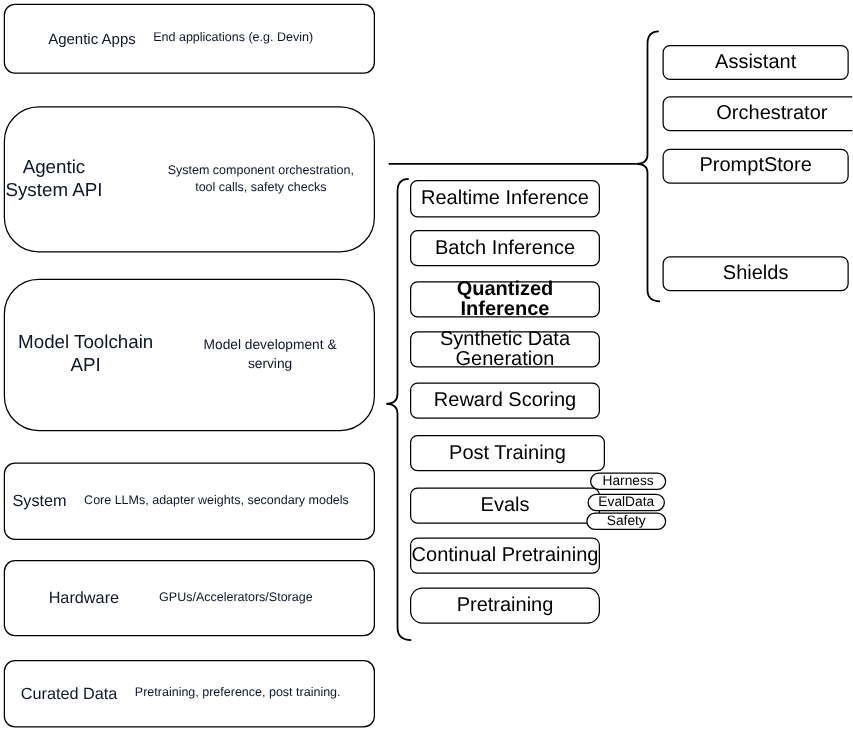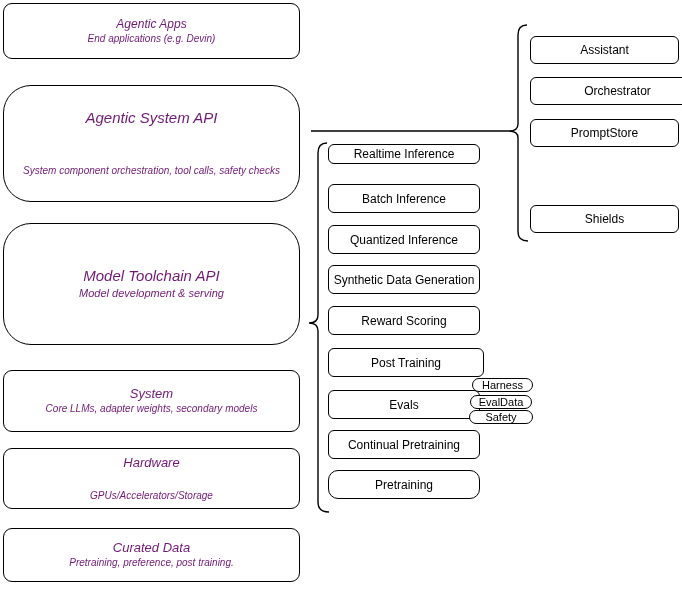--- a/index.html
+++ b/index.html
@@ -22,40 +22,40 @@
   }
 
   
   .lnode {
     position: absolute;
     left: 3px;
     width: 297px;
     background: #ffffff;
     border: 1px solid #000000;
     display: flex;
-    flex-direction: column;
+    flex-direction: row;
     align-items: center;
     justify-content: center;
     text-align: center;
-    color: #701a75;
-    font-style: italic;
+    color: #0f172a;
   }
   .lnode .title { line-height: 1.25; }
   .lnode .subtitle { line-height: 1.35; padding: 0 14px; }
 
   
   .snode {
     position: absolute;
     background: #ffffff;
     border: 1.3px solid #000000;
     border-radius: 6px;
     display: flex;
     align-items: center;
     justify-content: center;
-    font-size: 12px;
+    text-align: center;
+    font-size: 16px;
     color: #000000;
     line-height: 1;
   }
 
   
   .pill {
     position: absolute;
     background: #ffffff;
     border: 1.5px solid #000000;
     border-radius: 8px;
@@ -105,23 +105,23 @@
   <div class="lnode" style="top:448px; height:61px; border-radius:9px;gap:18px;">
     <div class="title" style="font-size:13px;">Hardware</div>
     <div class="subtitle" style="font-size:10px;">GPUs/Accelerators/Storage</div>
   </div>
 
   <div class="lnode" style="top:528px; height:54px; border-radius:9px;">
     <div class="title" style="font-size:13px;">Curated Data</div>
     <div class="subtitle" style="font-size:10px;">Pretraining, preference, post training.</div>
   </div>
 
-  <div class="snode" style="left:328px; top:144px; width:152px; height:20px;">Realtime Inference</div>
+  <div class="snode" style="left:328px; top:144px; width:152px; height:30px;">Realtime Inference</div>
   <div class="snode" style="left:328px; top:184px; width:152px; height:29px;">Batch Inference</div>
-  <div class="snode" style="left:328px; top:225px; width:152px; height:29px;">Quantized Inference</div>
+  <div class="snode" style="left:328px; top:225px; width:152px; height:29px;font-weight:bold;">Quantized Inference</div>
   <div class="snode" style="left:328px; top:265px; width:152px; height:29px;">Synthetic Data Generation</div>
   <div class="snode" style="left:328px; top:306px; width:152px; height:29px;">Reward Scoring</div>
   <div class="snode" style="left:328px; top:348px; width:156px; height:29px;">Post Training</div>
   <div class="snode" style="left:328px; top:390px; width:152px; height:29px;">Evals</div>
   <div class="snode" style="left:328px; top:430px; width:152px; height:29px;">Continual Pretraining</div>
   <div class="snode" style="left:328px; top:470px; width:152px; height:29px;border-radius:10px;">Pretraining</div>
 
   <div class="pill" style="left:472px; top:378px; width:61px; height:14px;">Harness</div>
   <div class="pill" style="left:470px; top:395px; width:62px; height:14px;">EvalData</div>
   <div class="pill" style="left:469px; top:410px; width:64px; height:14px;">Safety</div>

